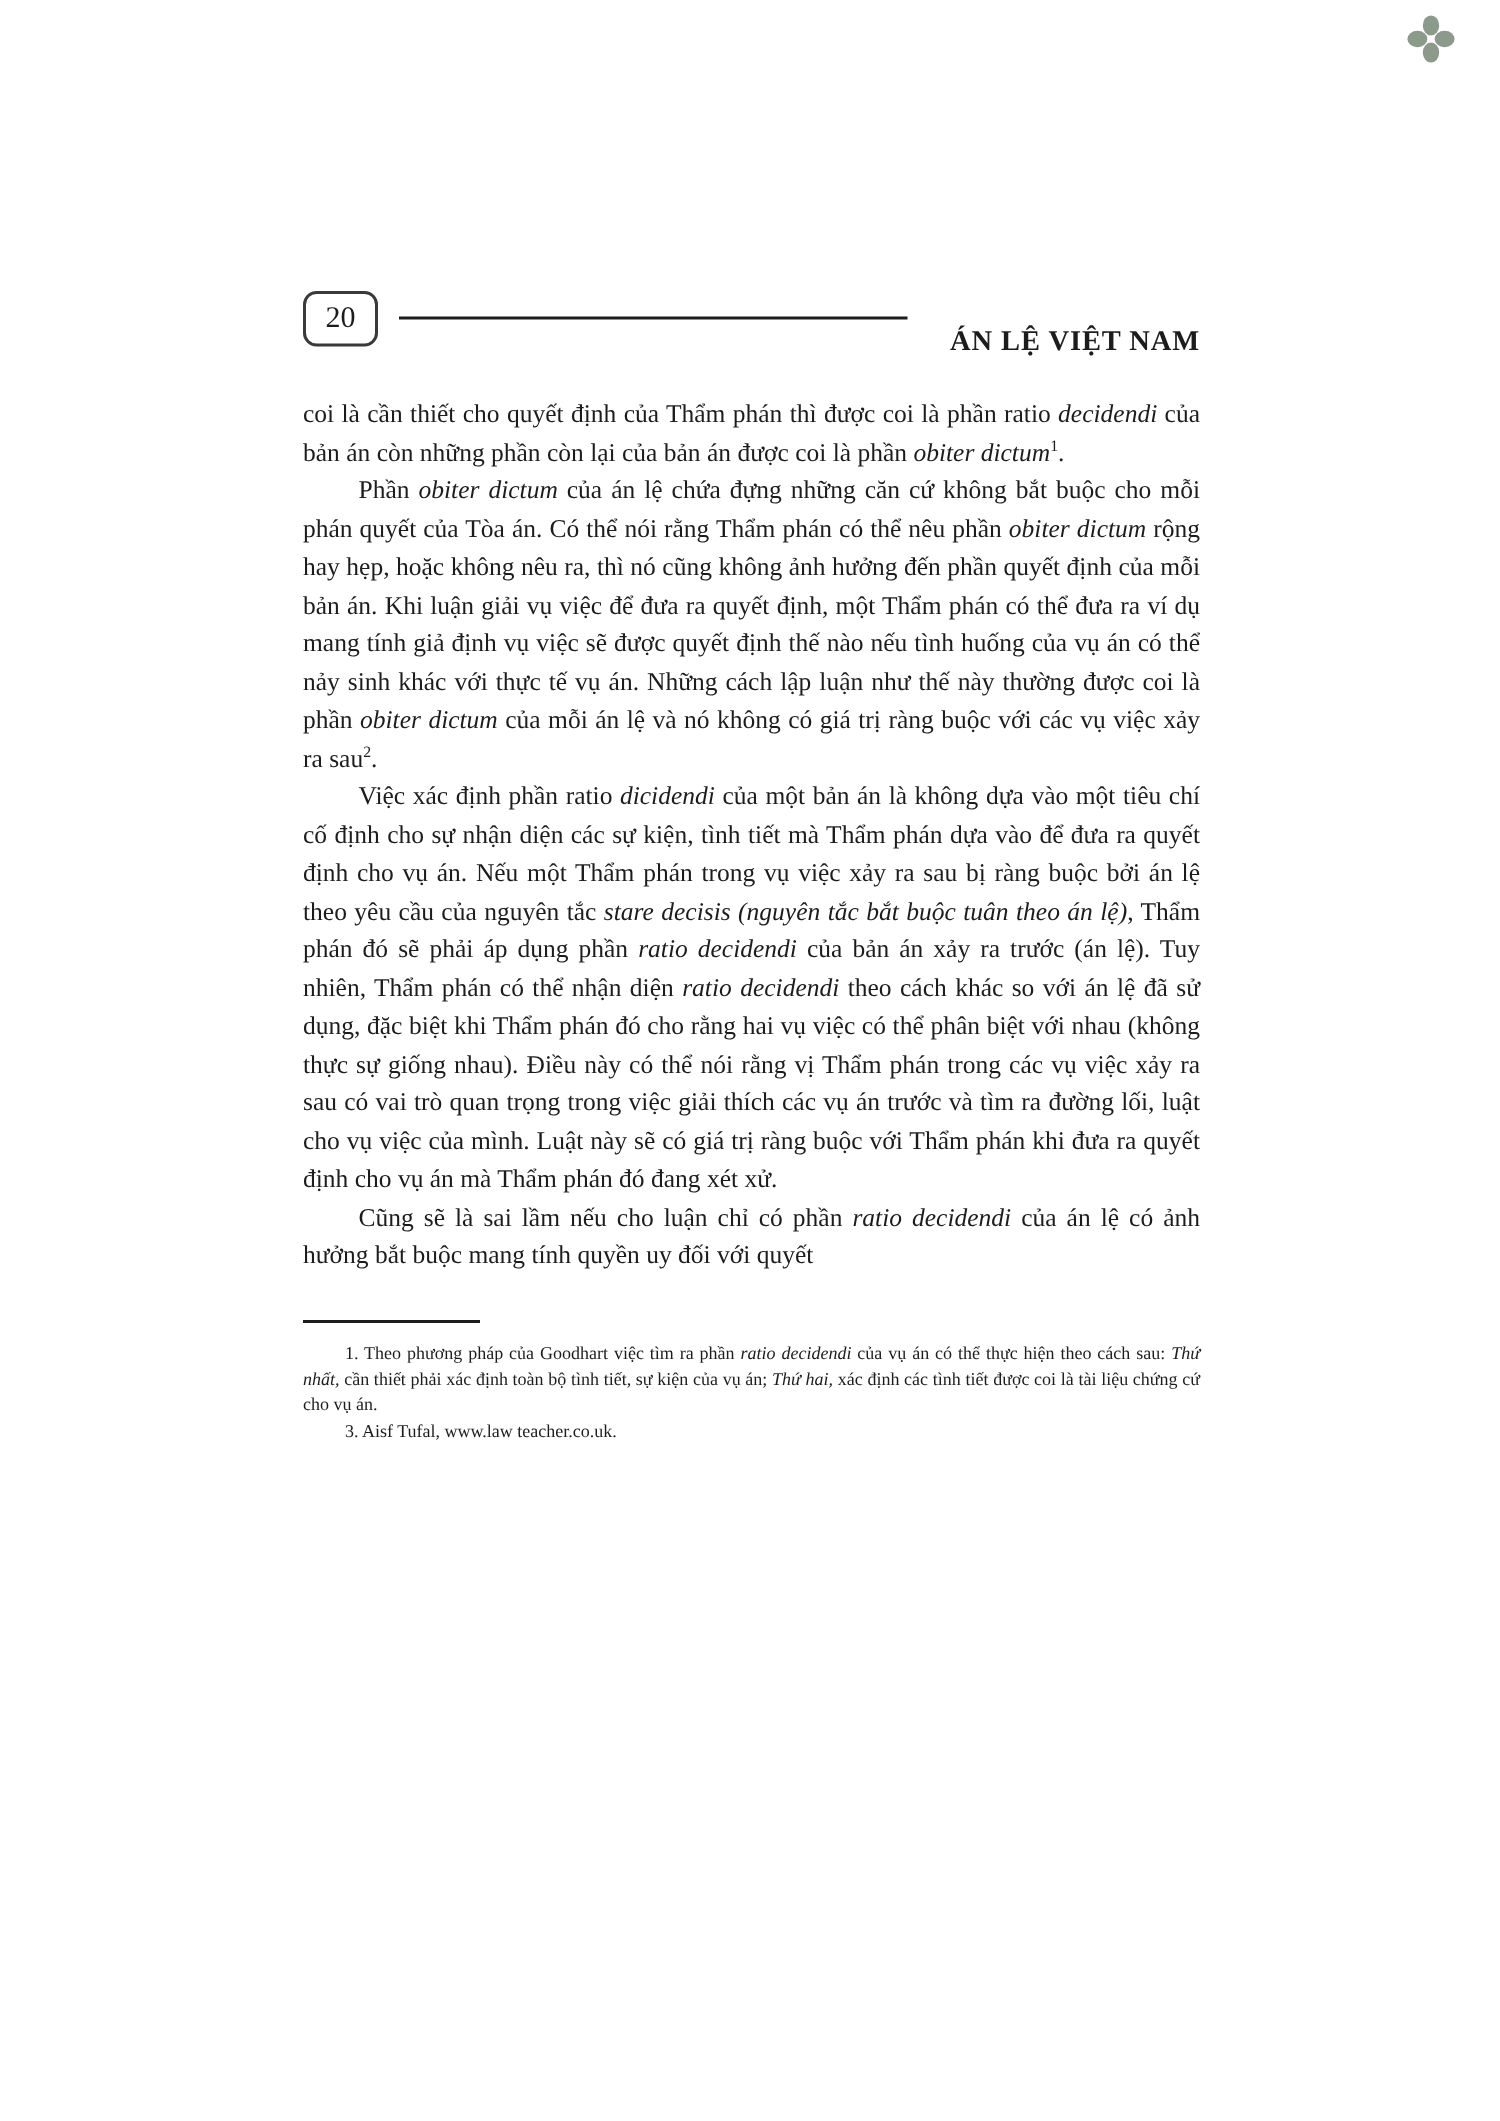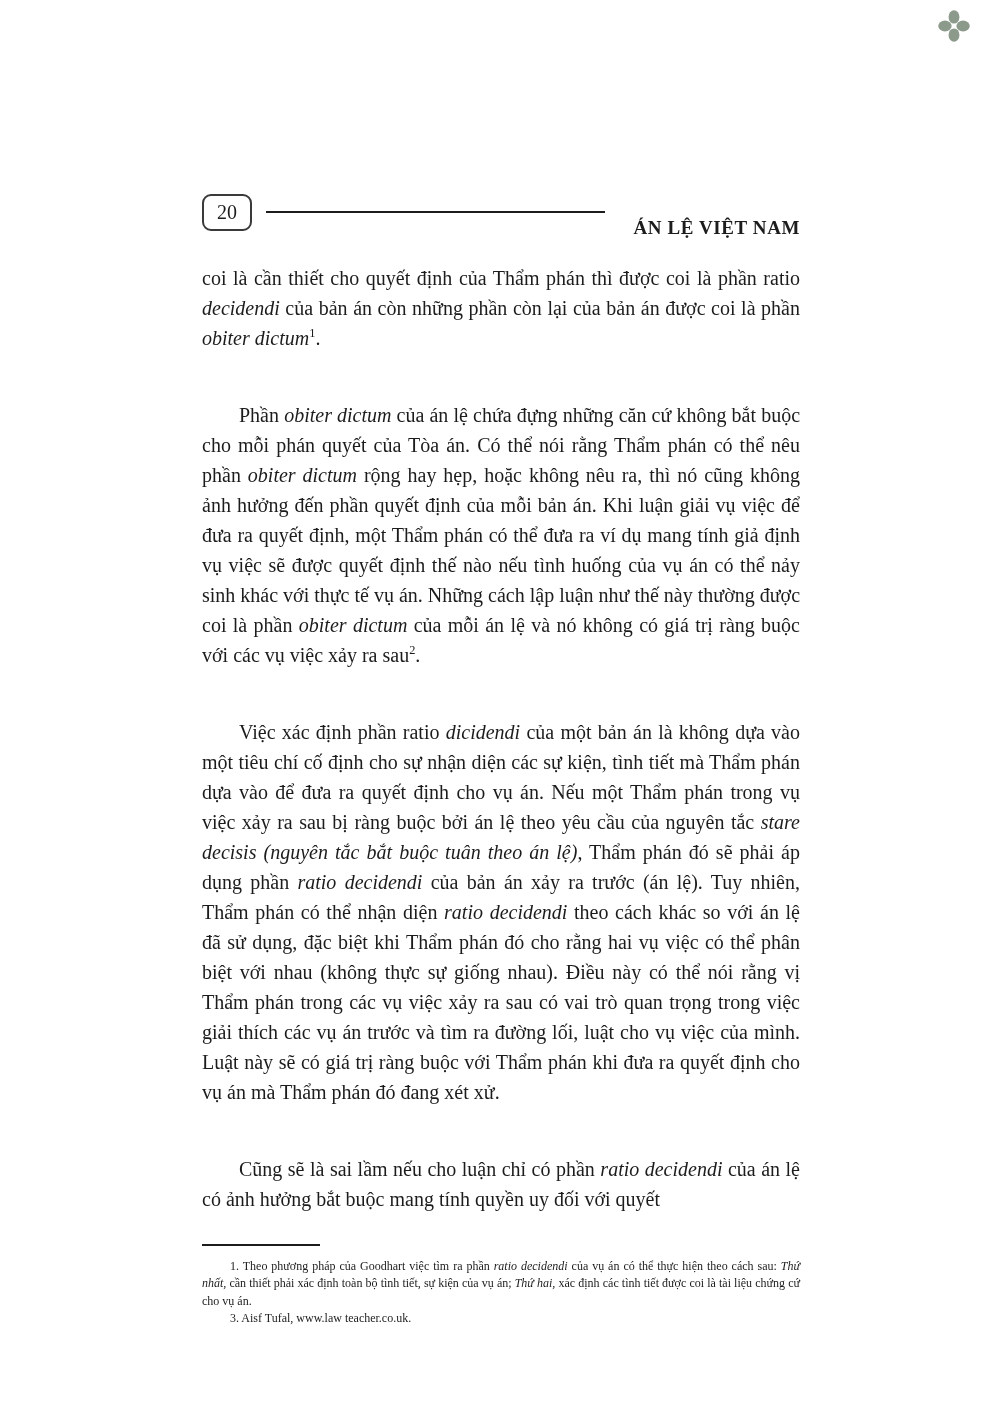--- a/index.html
+++ b/index.html
@@ -50,26 +50,26 @@
   .header-title {
     font-weight: bold;
     font-size: 19px;
     letter-spacing: 0.6px;
     white-space: nowrap;
     margin-top: 32px;
   }
 
   .body-text { margin-top: 24px; }
   p.para {
-    font-size: 20px;
+    font-size: 17px;
     line-height: 1.5;
     text-align: justify;
     margin: 0;
   }
-  p.para.indent { text-indent: 37px; margin-top: 47px; }
+  p.para.indent { text-indent: 37px; }
 
   em { font-style: italic; }
   sup { font-size: 0.62em; vertical-align: super; line-height: 0; }
 
   .footnote-sep {
     width: 118px;
     height: 2px;
     background: #1c1c1c;
     margin-top: 30px;
     margin-bottom: 12px;

